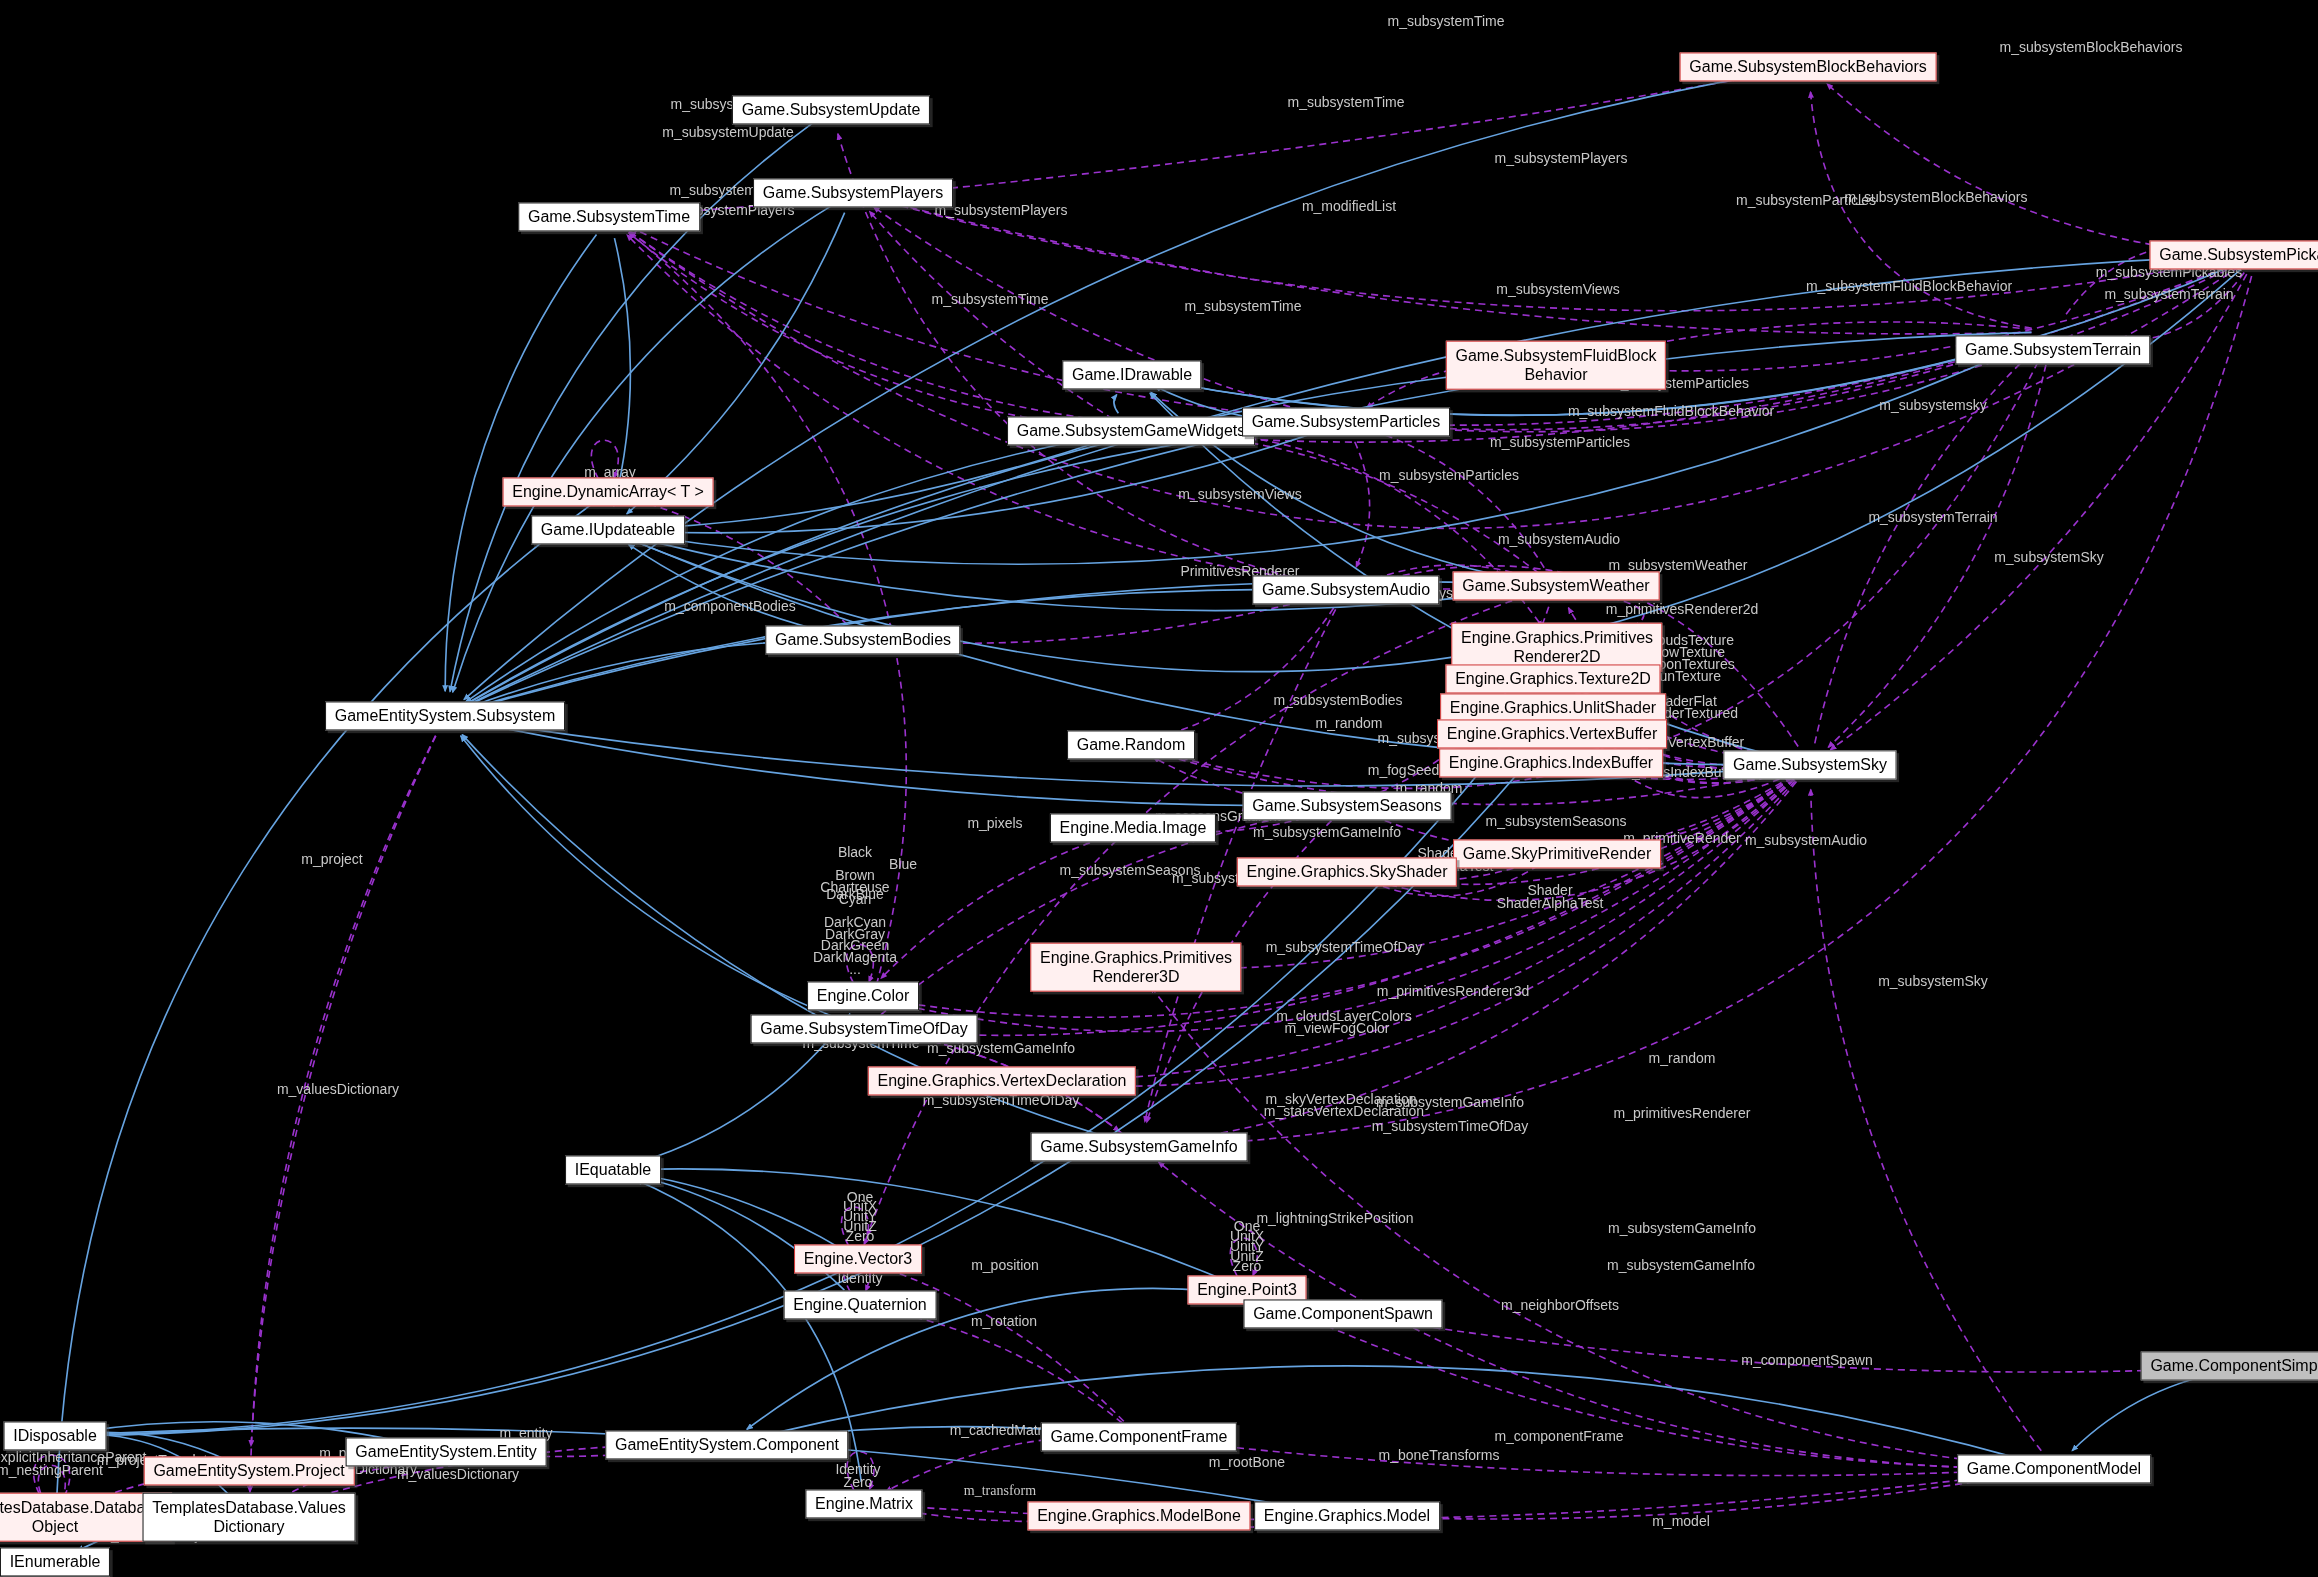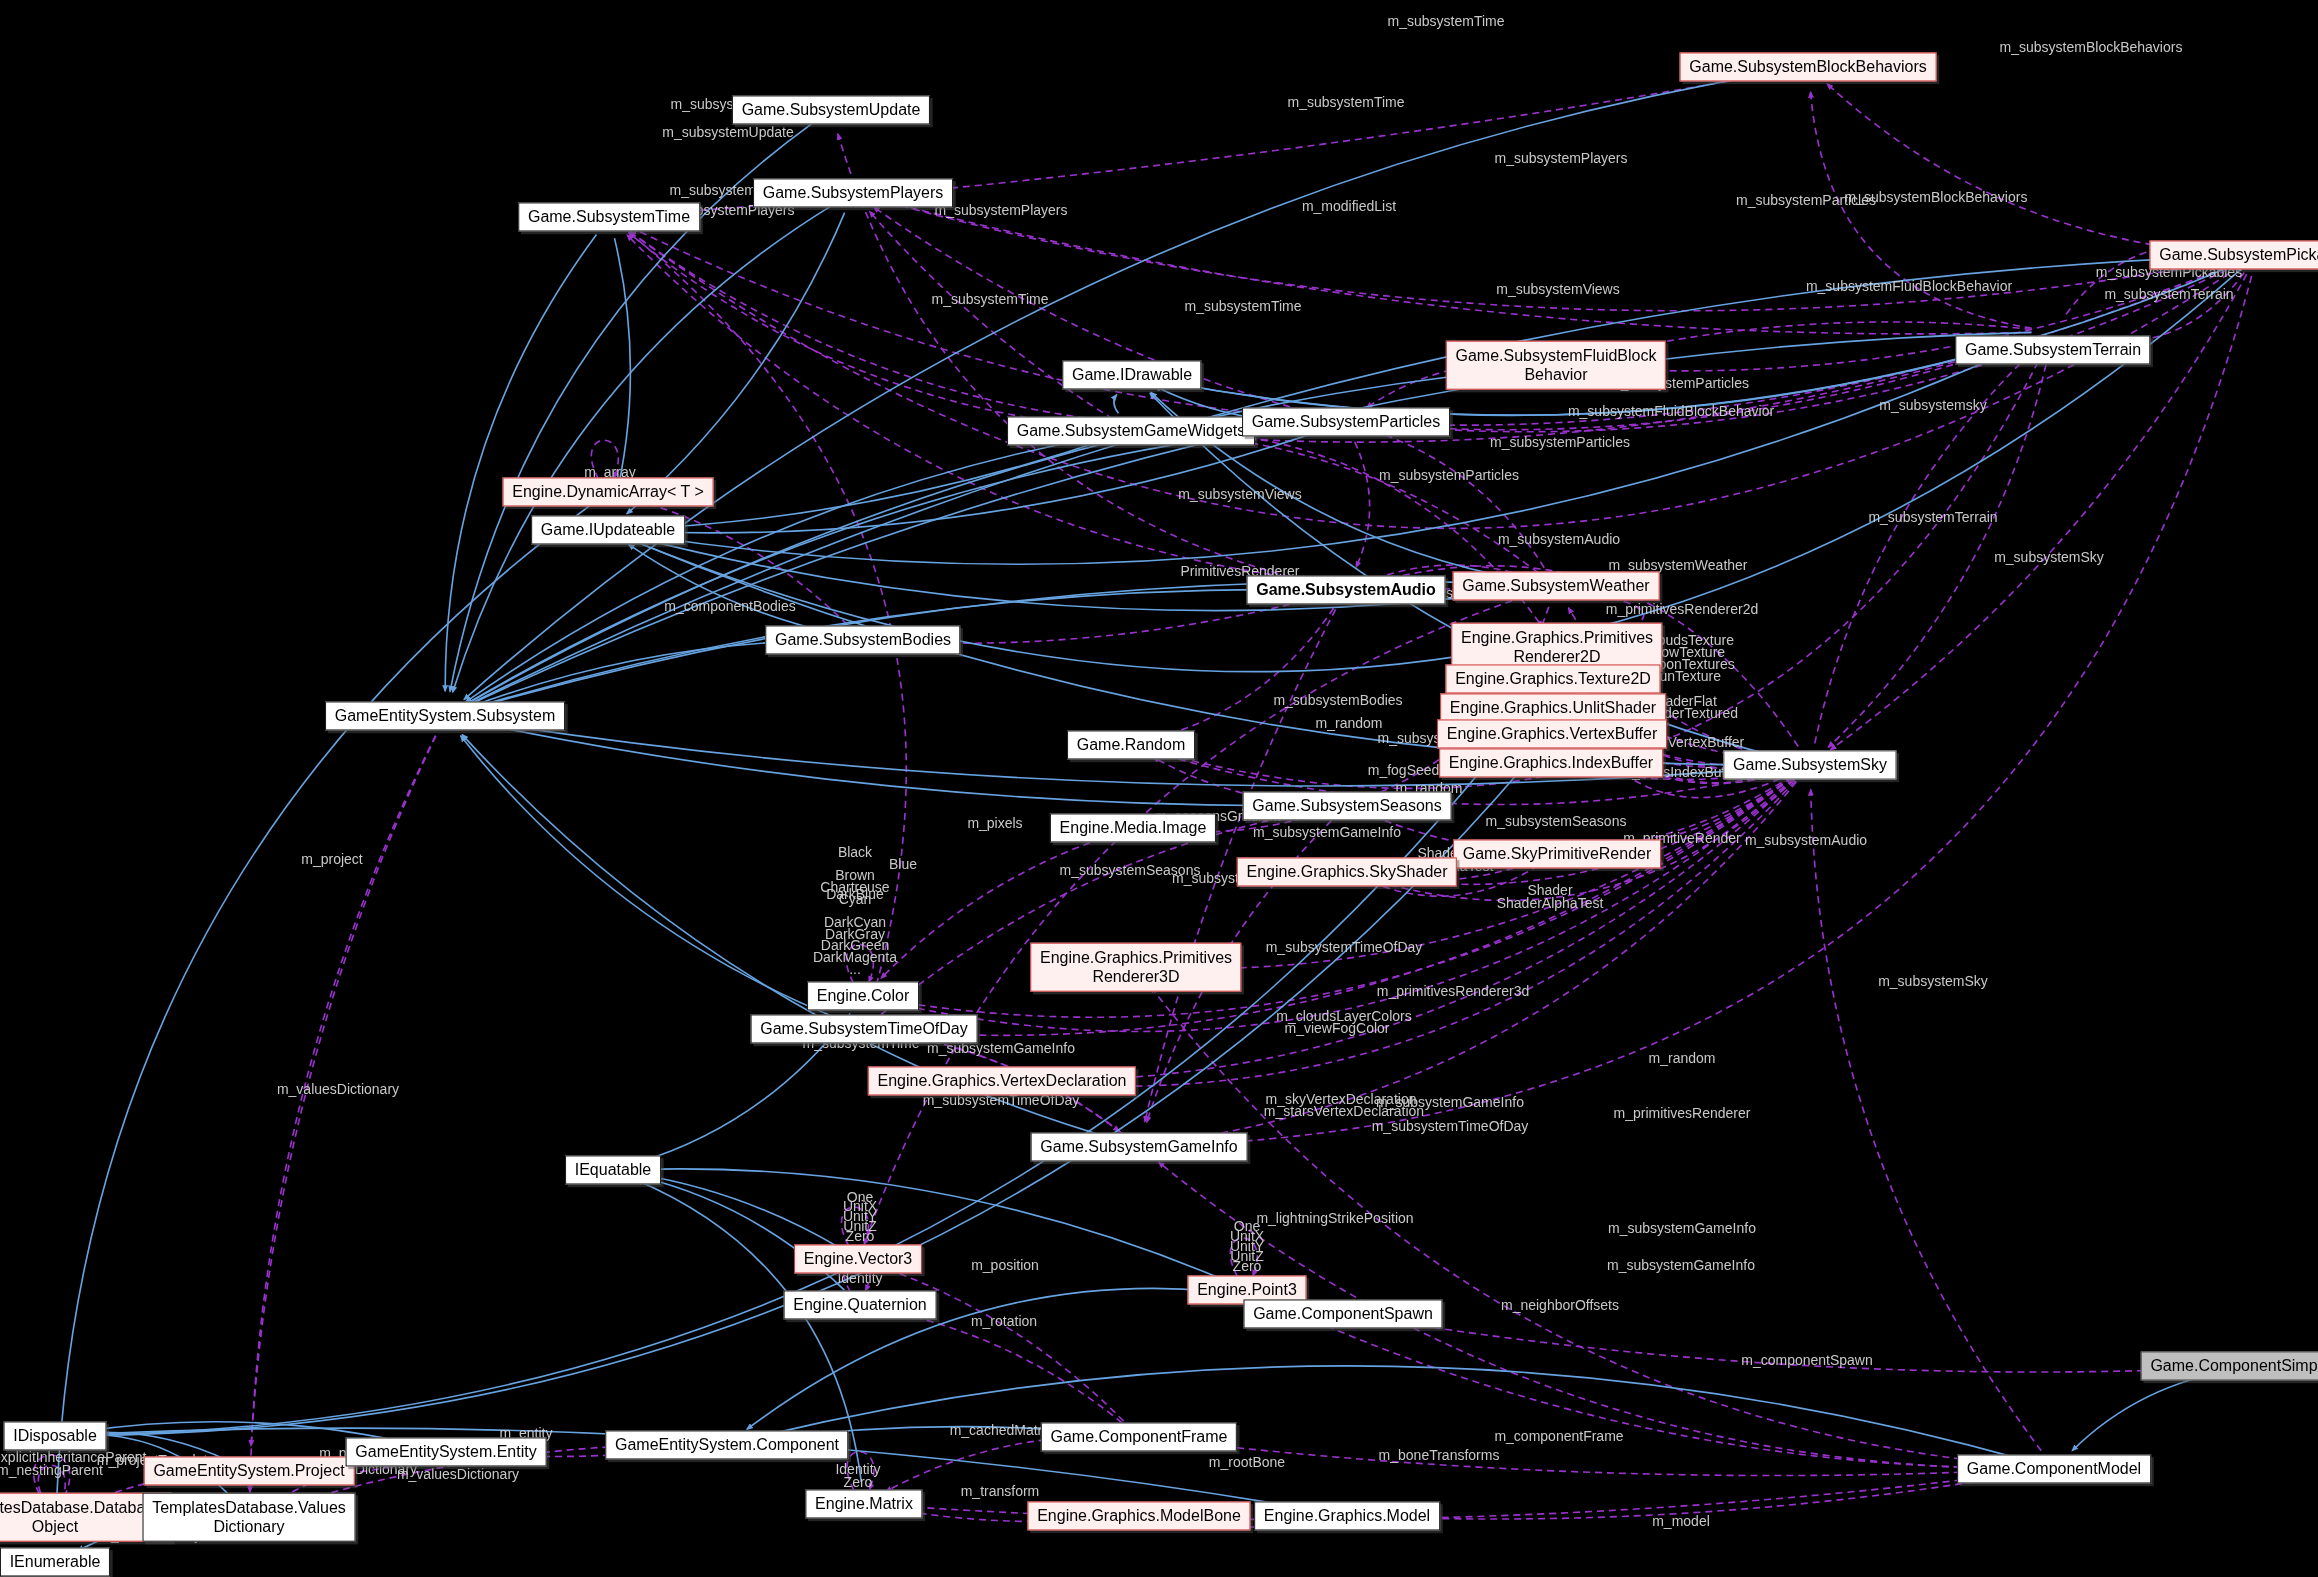--- a/index.html
+++ b/index.html
@@ -254,21 +254,21 @@
     <div class="elabel" style="left: 1682px; top: 1228px;">m_subsystemGameInfo</div>
     <div class="elabel" style="left: 1681px; top: 1265px;">m_subsystemGameInfo</div>
     <div class="elabel" style="left: 1560px; top: 1305px;">m_neighborOffsets</div>
     <div class="elabel" style="left: 1807px; top: 1360px;">m_componentSpawn</div>
     <div class="elabel" style="left: 1005px; top: 1265px;">m_position</div>
     <div class="elabel" style="left: 1004px; top: 1321px;">m_rotation</div>
     <div class="elabel" style="left: 1559px; top: 1436px;">m_componentFrame</div>
     <div class="elabel" style="left: 1439px; top: 1455px;">m_boneTransforms</div>
     <div class="elabel" style="left: 1681px; top: 1521px;">m_model</div>
     <div class="elabel" style="left: 1247px; top: 1462px;">m_rootBone</div>
-    <div class="elabel" style="left: 1000px; top: 1491px;">m_transform</div>
+    <div class="elabel" style="left: 1000px; top: 1491px; font-family: Liberation Serif, serif;">m_transform</div>
     <div class="elabel" style="left: 1001px; top: 1430px;">m_cachedMatrix</div>
     <div class="elabel" style="left: 526px; top: 1433px;">m_entity</div>
     <div class="elabel" style="left: 350px; top: 1453px;">m_project</div>
     <div class="elabel" style="left: 332px; top: 859px;">m_project</div>
     <div class="elabel" style="left: 356px; top: 1469px;">m_valuesDictionary</div>
     <div class="elabel" style="left: 458px; top: 1474px;">m_valuesDictionary</div>
     <div class="elabel" style="left: 338px; top: 1089px;">m_valuesDictionary</div>
     <div class="elabel" style="left: 156px; top: 1460px;">m_projectTemplate</div>
     <div class="elabel" style="left: 60px; top: 1457px;">m_explicitInheritanceParent</div>
     <div class="elabel" style="left: 50px; top: 1470px;">m_nestingParent</div>
@@ -303,21 +303,21 @@
     <div class="node" style="left: 853px; top: 193px;"><span>Game.SubsystemPlayers</span></div>
     <div class="node" style="left: 609px; top: 217px;"><span>Game.SubsystemTime</span></div>
     <div class="node" style="left: 2053px; top: 350px;"><span>Game.SubsystemTerrain</span></div>
     <div class="node" style="left: 1132px; top: 375px;"><span>Game.IDrawable</span></div>
     <div class="node red" style="left: 1556px; top: 365px;"><span>Game.SubsystemFluidBlock</span><br><span>Behavior</span></div>
     <div class="node" style="left: 1131px; top: 431px;"><span>Game.SubsystemGameWidgets</span></div>
     <div class="node" style="left: 1346px; top: 422px;"><span>Game.SubsystemParticles</span></div>
     <div class="node red" style="left: 608px; top: 492px;"><span>Engine.DynamicArray&lt; T &gt;</span></div>
     <div class="node" style="left: 608px; top: 530px;"><span>Game.IUpdateable</span></div>
     <div class="node red" style="left: 1556px; top: 586px;"><span>Game.SubsystemWeather</span></div>
-    <div class="node" style="left: 1346px; top: 590px; font-weight: bold;"><span>Game.SubsystemAudio</span></div>
+    <div class="node" style="left: 1346px; top: 590px;"><span>Game.SubsystemAudio</span></div>
     <div class="node" style="left: 863px; top: 640px;"><span>Game.SubsystemBodies</span></div>
     <div class="node red" style="left: 1557px; top: 647px;"><span>Engine.Graphics.Primitives</span><br><span>Renderer2D</span></div>
     <div class="node red" style="left: 1553px; top: 679px;"><span>Engine.Graphics.Texture2D</span></div>
     <div class="node red" style="left: 1553px; top: 708px;"><span>Engine.Graphics.UnlitShader</span></div>
     <div class="node red" style="left: 1552px; top: 734px;"><span>Engine.Graphics.VertexBuffer</span></div>
     <div class="node red" style="left: 1551px; top: 763px;"><span>Engine.Graphics.IndexBuffer</span></div>
     <div class="node current" style="left: 1810px; top: 765px;"><span>Game.SubsystemSky</span></div>
     <div class="node" style="left: 445px; top: 716px;"><span>GameEntitySystem.Subsystem</span></div>
     <div class="node" style="left: 1131px; top: 745px;"><span>Game.Random</span></div>
     <div class="node" style="left: 1347px; top: 806px;"><span>Game.SubsystemSeasons</span></div>

